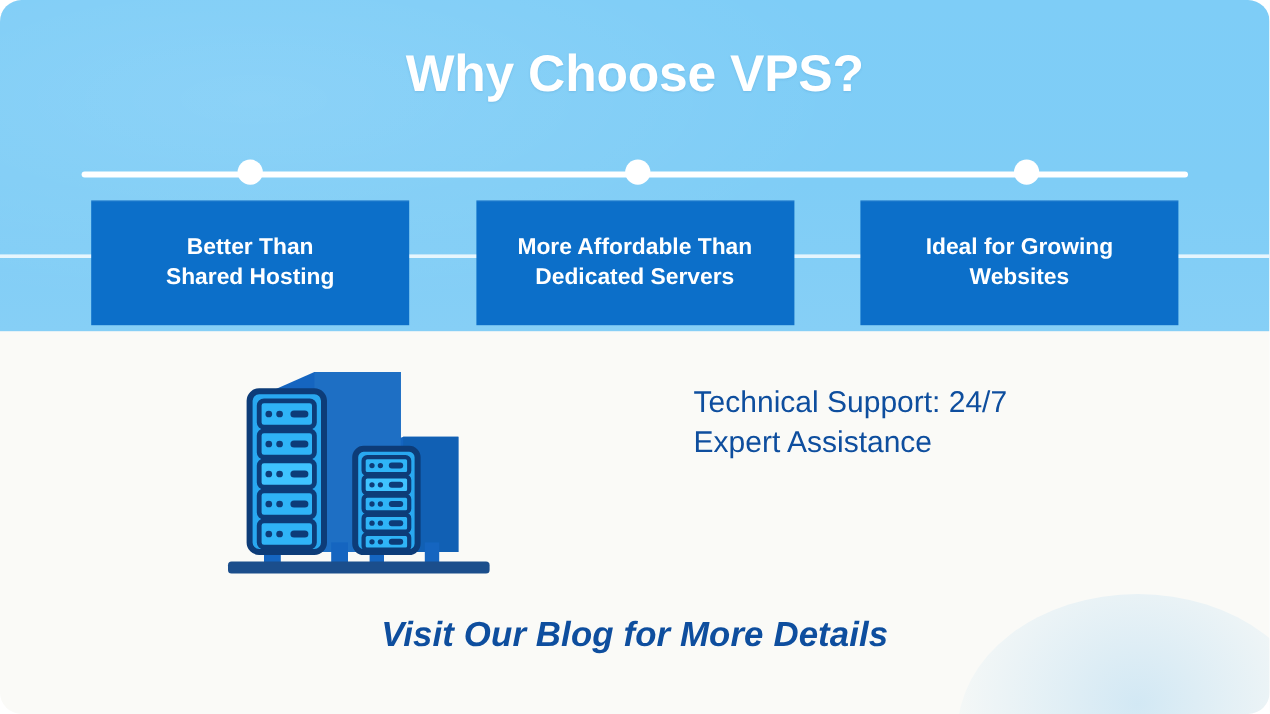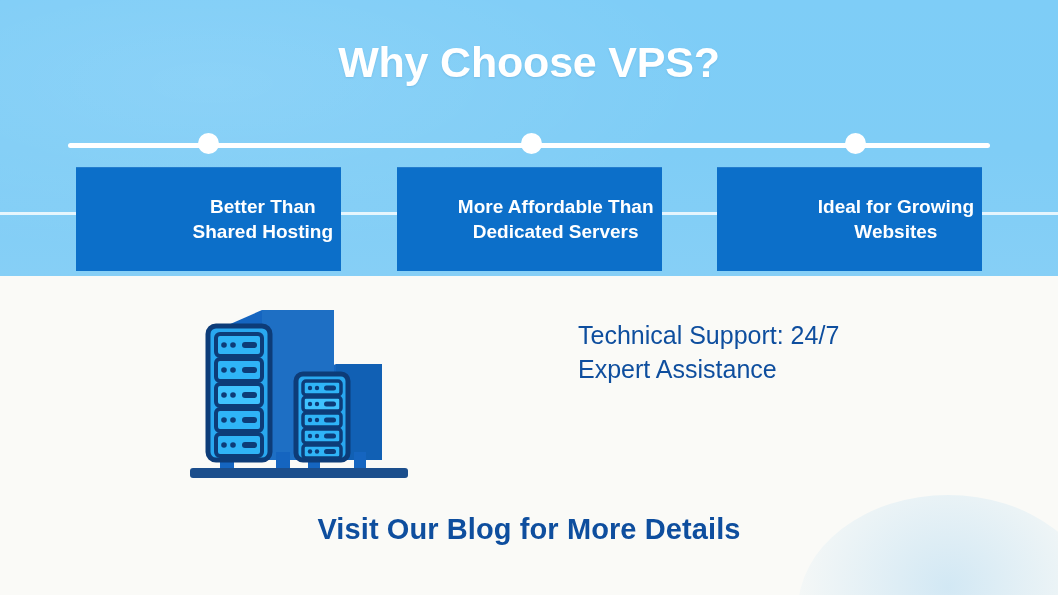--- a/index.html
+++ b/index.html
@@ -10,20 +10,21 @@
   body {
     font-family: "Liberation Sans", sans-serif;
   }
 
   .slide {
     position: relative;
     width: 1058px;
     height: 595px;
     overflow: hidden;
     background: #FAFAF7;
+    border-radius: 18px;
   }
 
   
   .header-band {
     position: absolute;
     left: 0;
     top: 0;
     width: 1058px;
     height: 276px;
     background: linear-gradient(180deg, #7ECDF7 0%, #7FCDF6 55%, #86CFF6 100%);
@@ -112,21 +113,21 @@
     display: flex;
     justify-content: space-between;
     z-index: 3;
   }
   .card {
     width: 265px;
     height: 104px;
     background: #0C6FC9;
     display: flex;
     align-items: center;
-    justify-content: flex-end;
+    justify-content: center;
     box-shadow: 0 1px 0 rgba(255,255,255,0.10) inset;
   }
   .card-label {
     color: #FFFFFF;
     font-size: 19px;
     font-weight: bold;
     line-height: 1.32;
     text-align: center;
     padding: 0 8px;
     white-space: pre-line;
@@ -157,20 +158,21 @@
   .cta-text {
     position: absolute;
     left: 0;
     top: 513px;
     width: 1058px;
     text-align: center;
     color: #0E4E9E;
     font-size: 29px;
     font-weight: bold;
     letter-spacing: 0.1px;
+    font-style: italic;
   }
 </style>
 </head>
 <body>
 
 <div class="slide">
 
   <div class="header-band"></div>
   <div class="body-blob"></div>
 

